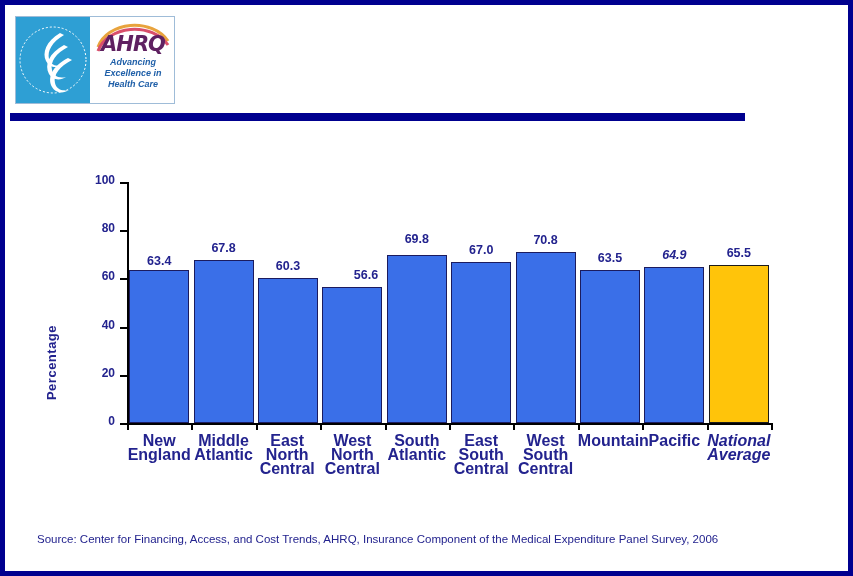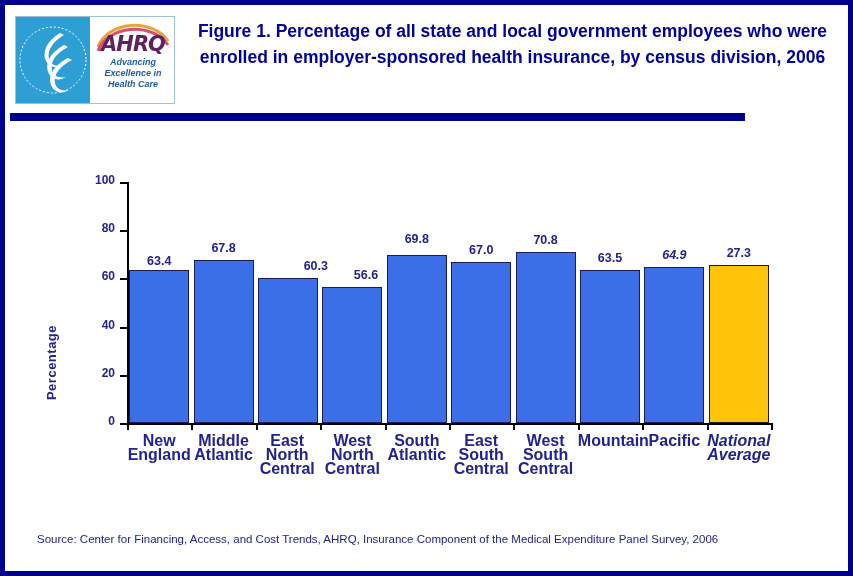--- a/index.html
+++ b/index.html
@@ -253,21 +253,20 @@
       <div id="ahrq-logo">
         <svg width="86" height="86" viewBox="0 0 86 86" aria-hidden="true" style="position:absolute;left:0;top:0;">
           <path d="M8 30 A38 30 0 0 1 78 24" fill="none" stroke="#e8a33d" stroke-width="3"></path>
           <path d="M8 34 A38 30 0 0 1 78 28" fill="none" stroke="#d94f6b" stroke-width="3"></path>
         </svg>
         <div class="ahrq-word">AHRQ</div>
         <div class="ahrq-tag">Advancing Excellence in Health Care</div>
       </div>
     </div>
 
-    <div id="title">Figure 1. Percentage of all state and local government employees who were enrolled in employer-sponsored health insurance, by census division, 2006</div>
   </div>
 
   <div id="header-rule"></div>
 
   <div id="chart">
 
     <div id="ylabel">Percentage</div>
 
     <div id="plot">
       <div id="y-axis-line"></div>
@@ -310,35 +309,35 @@
           <div class="x-tick" style="left: 515.2px;"></div>
           <div class="x-tick" style="left: 579.6px;"></div>
           <div class="x-tick" style="left: 644px;"></div>
         </div>
       <div id="bars">
           <div class="bar" style="left: 2.2px; width: 60px; height: 152.794px;"></div>
           <div class="bar-value" style="left: -7.8px; width: 80px; top: 72px;">63.4</div>
           <div class="bar" style="left: 66.6px; width: 60px; height: 163.398px;"></div>
           <div class="bar-value" style="left: 56.6px; width: 80px; top: 58.602px;">67.8</div>
           <div class="bar" style="left: 131px; width: 60px; height: 145.323px;"></div>
-          <div class="bar-value" style="left: 121px; width: 80px; top: 76.677px; text-align: right;">60.3</div>
+          <div class="bar-value" style="left: 121px; width: 80px; top: 76.677px;">60.3</div>
           <div class="bar" style="left: 195.4px; width: 60px; height: 136.406px;"></div>
           <div class="bar-value" style="left: 199px; width: 80px; top: 85.594px;">56.6</div>
           <div class="bar" style="left: 259.8px; width: 60px; height: 168.218px;"></div>
           <div class="bar-value" style="left: 249.8px; width: 80px; top: 50px;">69.8</div>
           <div class="bar" style="left: 324.2px; width: 60px; height: 161.47px;"></div>
           <div class="bar-value" style="left: 314.2px; width: 80px; top: 60.53px;">67.0</div>
           <div class="bar" style="left: 388.6px; width: 60px; height: 170.628px;"></div>
           <div class="bar-value" style="left: 378.6px; width: 80px; top: 51.372px;">70.8</div>
           <div class="bar" style="left: 453px; width: 60px; height: 153.035px;"></div>
           <div class="bar-value" style="left: 443px; width: 80px; top: 68.965px;">63.5</div>
           <div class="bar" style="left: 517.4px; width: 60px; height: 156.409px;"></div>
           <div class="bar-value" style="left: 507.4px; width: 80px; top: 65.591px; font-style: italic;">64.9</div>
           <div class="bar highlight" style="left: 581.8px; width: 60px; height: 157.855px;"></div>
-          <div class="bar-value" style="left: 571.8px; width: 80px; top: 64.145px;">27.3</div>
+          <div class="bar-value" style="left: 571.8px; width: 80px; top: 64.145px;">65.5</div>
         </div>
       <div id="cat-labels">
           <div class="cat-label" style="left: 0px; width: 64.4px;">
             <div>New</div>
             <div>England</div>
           </div>
           <div class="cat-label" style="left: 64.4px; width: 64.4px;">
             <div>Middle</div>
             <div>Atlantic</div>
           </div>

